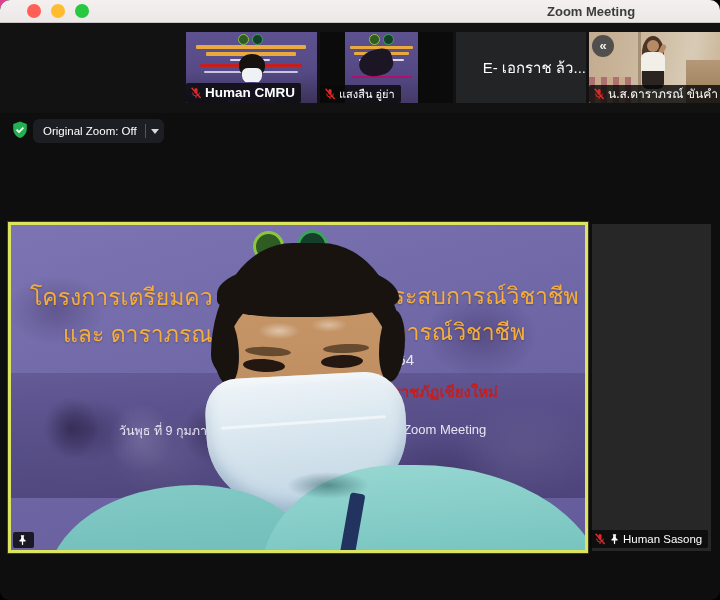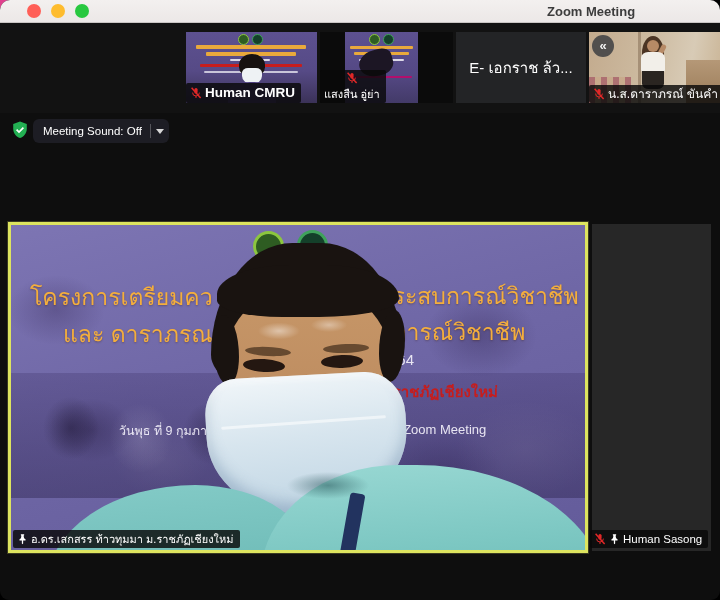--- a/index.html
+++ b/index.html
@@ -35,21 +35,21 @@
 
   
   .t2{left:320px;width:133px;background:#0b0b0b;}
   .t2-video{position:absolute;left:25px;top:0;width:73px;height:71px;
             background:linear-gradient(180deg,#5d5190 0%,#544884 60%,#433a68 100%);overflow:hidden;}
   .t2-blob{position:absolute;left:14px;top:18px;width:34px;height:26px;background:#1c1624;
            border-radius:60% 40% 50% 60%;transform:rotate(-15deg);}
 
   
   .t3{left:456px;width:130px;background:#232426;}
-  .t3-name{position:absolute;left:0;right:0;top:24px;text-align:center;color:#fdfdfd;font-size:15px;}
+  .t3-name{position:absolute;left:0;right:0;top:24px;text-align:right;color:#fdfdfd;font-size:15px;}
 
   
   .t4{left:589px;width:131px;background:linear-gradient(100deg,#c3ab8e 0%,#cdbba1 45%,#d8cbb6 75%,#c9b394 100%);}
   .t4-mirror{position:absolute;left:49px;top:0;width:3px;height:71px;background:rgba(120,95,70,.45);}
   .t4-hair{position:absolute;left:53px;top:4px;width:22px;height:34px;border-radius:50% 50% 40% 40%;background:#4c3524;}
   .t4-face{position:absolute;left:58px;top:8px;width:12px;height:12px;border-radius:50%;background:#b78a66;}
   .t4-shirt{position:absolute;left:52px;top:20px;width:24px;height:20px;border-radius:30% 30% 10% 10%;background:#f2efe9;}
   .t4-skirt{position:absolute;left:53px;top:39px;width:22px;height:18px;background:#2a2521;border-radius:0 0 30% 30%;}
   .t4-arm{position:absolute;left:70px;top:12px;width:5px;height:14px;background:#b78a66;transform:rotate(28deg);border-radius:3px;}
   .t4-dresser{position:absolute;right:0;top:28px;width:34px;height:43px;background:linear-gradient(#b59877,#9a7b58);}
@@ -184,21 +184,21 @@
     <div class="thumb t2">
       <div class="t2-video">
         <div class="mini-dot" style="left:24px;background:#2e5c22;border:1px solid #8cc63f;"></div>
         <div class="mini-dot" style="left:38px;background:#14402a;border:1px solid #3fa25c;"></div>
         <div class="bar" style="left:5px;top:14px;width:63px;height:3px;background:#e9a93c;"></div>
         <div class="bar" style="left:9px;top:20px;width:55px;height:3px;background:#e9a93c;"></div>
         <div class="bar" style="left:14px;top:27px;width:45px;height:2px;background:#ddd9e8;"></div>
         <div class="bar" style="left:6px;top:44px;width:61px;height:2px;background:#c06;opacity:.8;"></div>
         <div class="t2-blob"></div>
       </div>
-      <div class="name-chip" style="left:0;bottom:0;flex-direction:column;">
+      <div class="name-chip" style="left:0;bottom:0;">
         <svg width="12" height="12" viewBox="0 0 12 12">
             <rect x="4.4" y="1" width="3.2" height="5.6" rx="1.6" fill="#e02828"></rect>
             <path d="M2.6 5.6a3.4 3.4 0 0 0 6.8 0" stroke="#e02828" stroke-width="1" fill="none"></path>
             <line x1="6" y1="9" x2="6" y2="11" stroke="#e02828" stroke-width="1"></line>
             <line x1="1.6" y1="0.8" x2="10.6" y2="11" stroke="#e02828" stroke-width="1.5"></line>
           </svg>
         <span class="chip-label">แสงสืน อู่ย่า</span>
       </div>
     </div>
 
@@ -227,21 +227,21 @@
     </div>
 
     <div class="collapse-btn">«</div>
   </div>
 
   <svg class="shield" width="16" height="18" viewBox="0 0 16 18">
     <path d="M8 0.5l6.8 2.4v4.6c0 4.8-2.9 8.2-6.8 9.6-3.9-1.4-6.8-4.8-6.8-9.6V2.9z" fill="#23b053"></path>
     <path d="M4.6 8.6l2.4 2.4 4.4-4.4" stroke="#fff" stroke-width="1.7" fill="none"></path>
   </svg>
   <div class="os-button">
-    <span class="os-label">Meeting Sound: Off</span>
+    <span class="os-label">Original Zoom: Off</span>
     <span class="os-divider"></span>
     <span class="os-caret">
         <span></span>
       </span>
   </div>
 
   <div class="main-cell">
     <div class="backdrop">
       <div class="audience-band"></div>
       <div class="logo-circle logo-1"></div>
@@ -275,21 +275,20 @@
       <div class="shoulder-l"></div>
       <div class="shoulder-r"></div>
       <div class="neck-shadow"></div>
       <div class="lanyard"></div>
     </div>
 
     <div class="name-chip main-chip">
       <svg width="11" height="12" viewBox="0 0 12 12">
           <path fill="#fff" d="M4.2 0.8h3.6v1.2l-.6.5.5 2.8 1.6 1v1.2H6.7v3.3L6 11.6l-.7-.8V7.5H2.7V6.3l1.6-1 .5-2.8-.6-.5z"></path>
         </svg>
-      <span class="chip-label">อ.ดร.เสกสรร ท้าวทุมมา ม.ราชภัฏเชียงใหม่</span>
     </div>
   </div>
 
   <div class="side-cell">
     <div class="name-chip side-chip">
       <svg width="12" height="12" viewBox="0 0 12 12">
           <rect x="4.4" y="1" width="3.2" height="5.6" rx="1.6" fill="#e02828"></rect>
           <path d="M2.6 5.6a3.4 3.4 0 0 0 6.8 0" stroke="#e02828" stroke-width="1" fill="none"></path>
           <line x1="6" y1="9" x2="6" y2="11" stroke="#e02828" stroke-width="1"></line>
           <line x1="1.6" y1="0.8" x2="10.6" y2="11" stroke="#e02828" stroke-width="1.5"></line>

